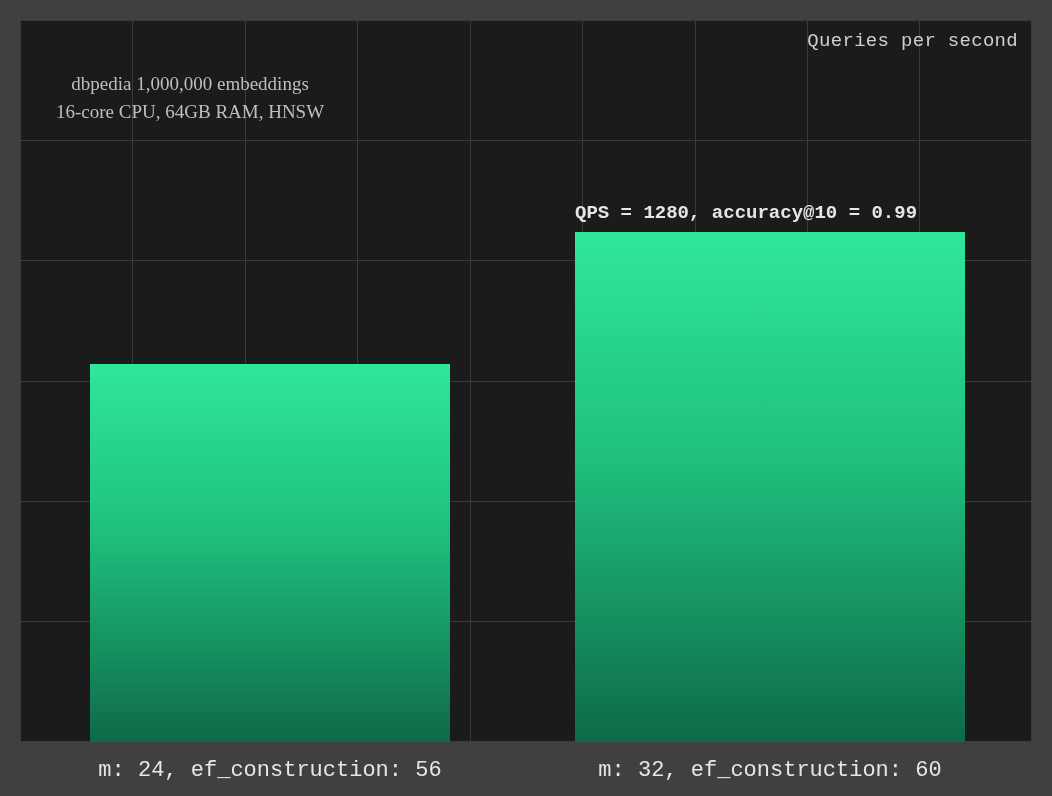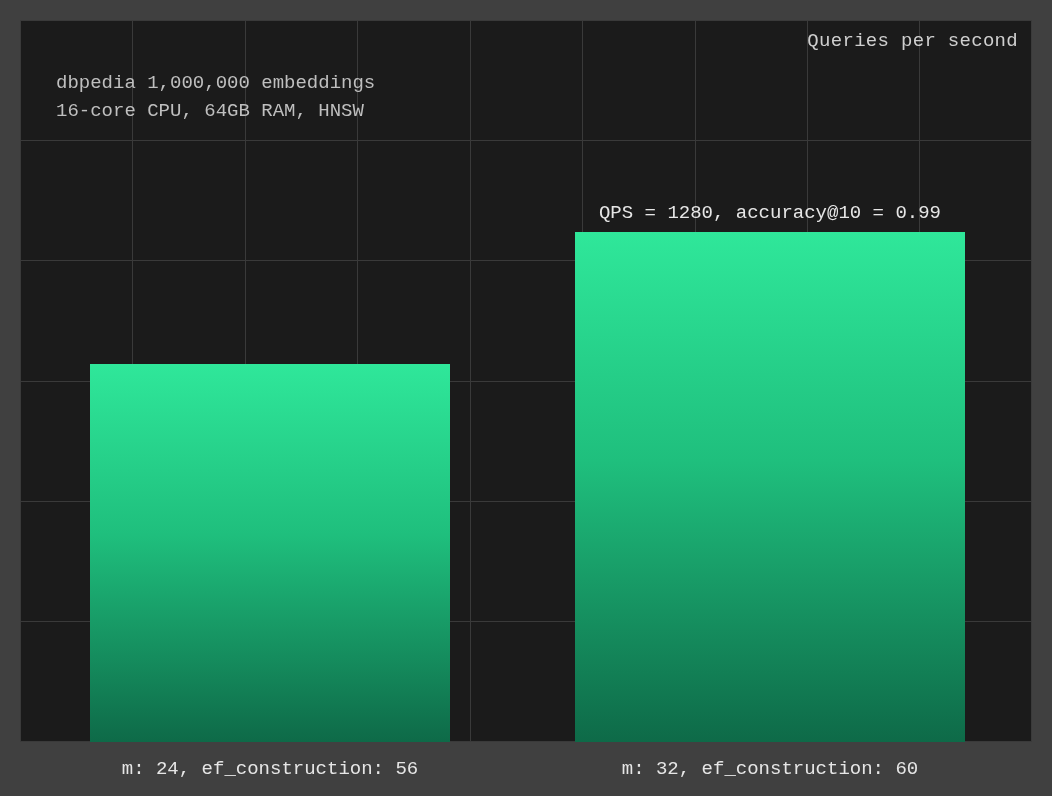--- a/index.html
+++ b/index.html
@@ -43,40 +43,42 @@
     text-align: right;
   }
   .subtitle {
     position: absolute;
     left: 36px;
     top: 50px;
     color: #bfbfbf;
     font-size: 19px;
     line-height: 1.45;
     white-space: pre;
+    text-align: center;
+    font-family: Liberation Serif, serif;
   }
 
   .bar {
     position: absolute;
     bottom: 0;
     background: linear-gradient(180deg, #2fe79a 0%, #1fbf7d 45%, #0e6a48 100%);
   }
 
   .barlabel {
     position: absolute;
     color: #e6e6e6;
     font-size: 19px;
     white-space: nowrap;
-    text-align: center;
+    font-weight: bold;
   }
 
   .catlabel {
     position: absolute;
     color: #e6e6e6;
-    font-size: 19px;
+    font-size: 22px;
     white-space: nowrap;
     text-align: center;
   }
 </style>
 </head>
 <body>
 
 <div class="stage">
   <div class="plot">
 

